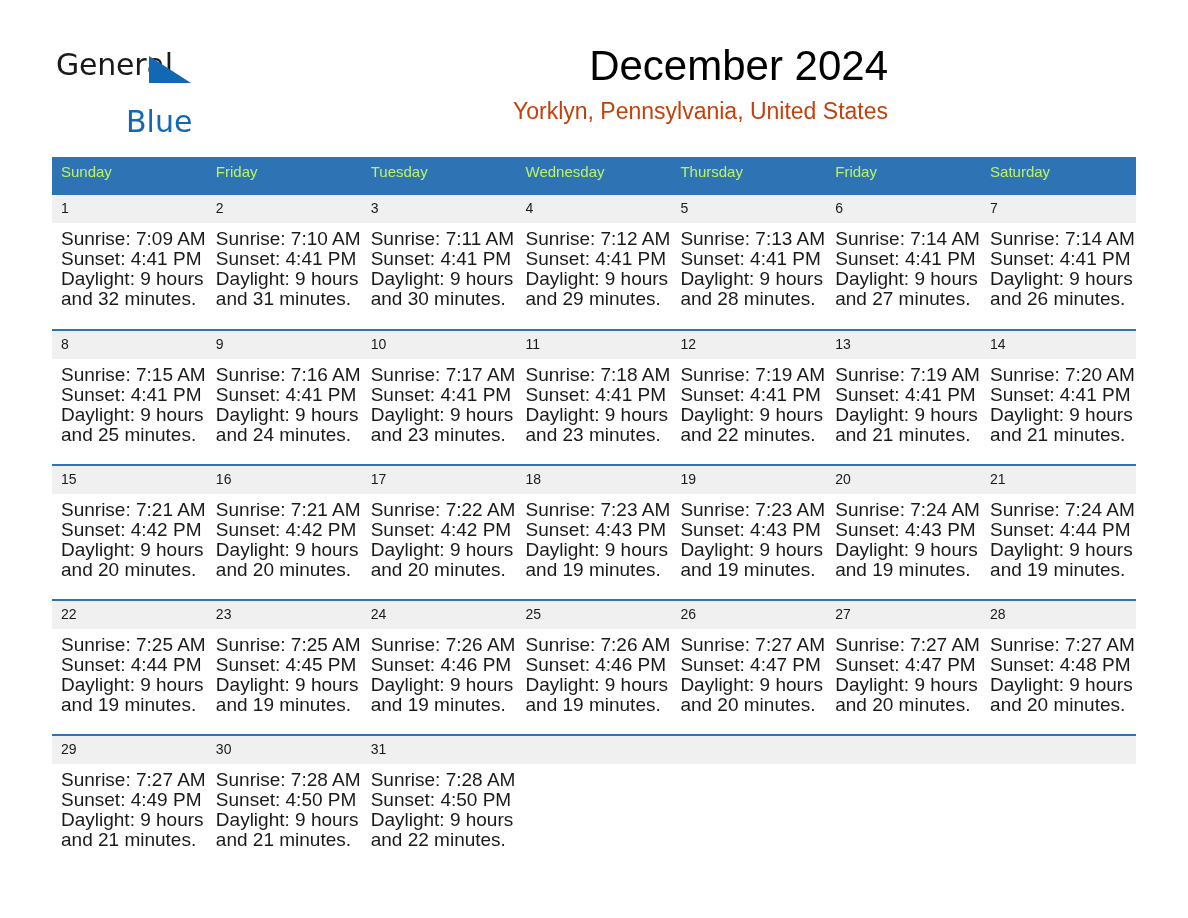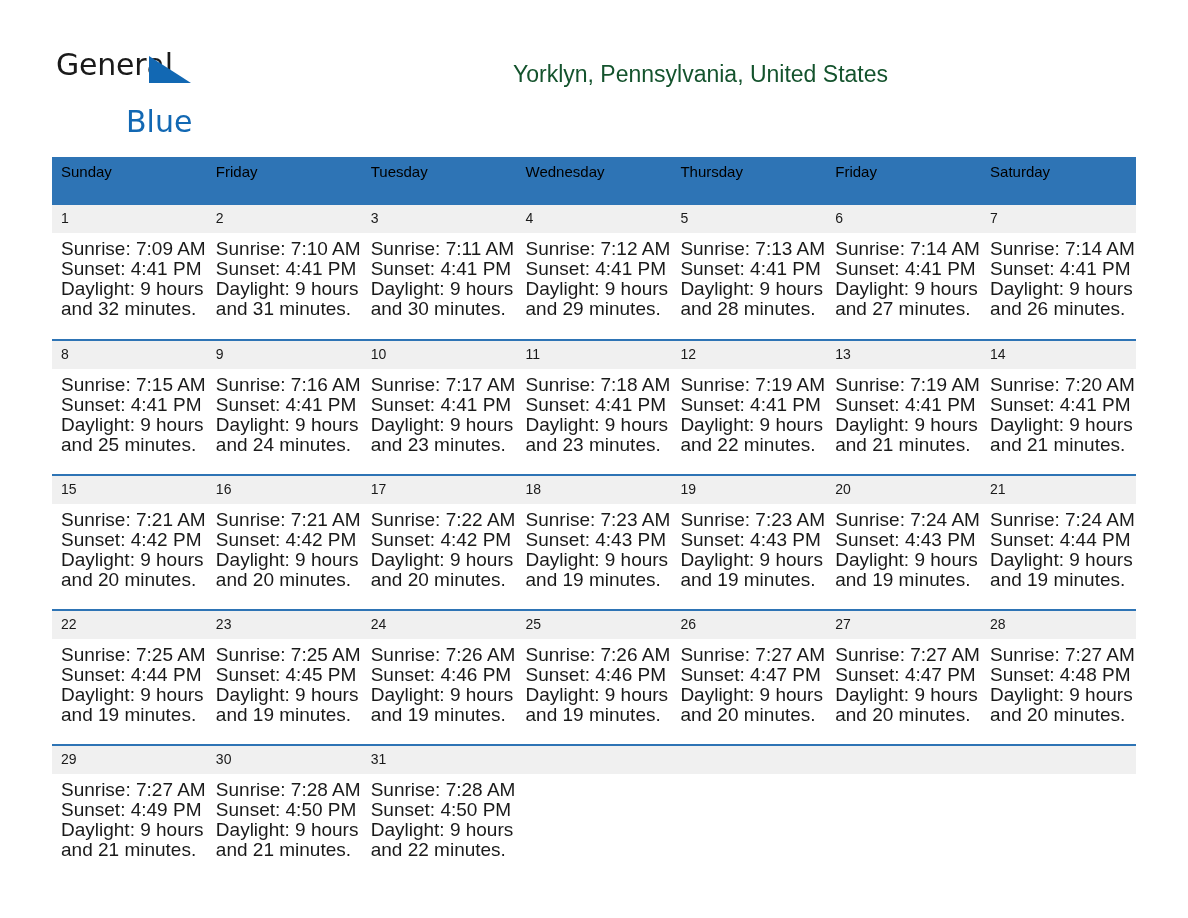--- a/index.html
+++ b/index.html
@@ -73,46 +73,46 @@
     text-align: right;
   }
   .cal-title {
     font-size: 42px;
     font-weight: normal;
     color: #000000;
     line-height: 1.05;
     letter-spacing: 0px;
   }
   .cal-subtitle {
-    margin-top: 18px;
+    margin-top: 11px;
     font-size: 23px;
     font-weight: normal;
-    color: #14532d;
+    color: #c2410c;
     line-height: 1.1;
   }
 
   
   .cal-wrap {
     position: absolute;
     left: 52px;
     top: 157px;
     width: 1084px;
   }
   table.calendar {
     width: 1084px;
     border-collapse: collapse;
     table-layout: fixed;
   }
   table.calendar th {
     background: #2e74b5;
-    color: #000000;
+    color: #bef264;
     font-size: 15px;
     font-weight: normal;
     text-align: left;
-    padding: 7px 0 24px 9px;
+    padding: 7px 0 14px 9px;
     width: 154.85px;
     box-sizing: border-box;
     line-height: 1.1;
   }
   tr.week-row > td {
     vertical-align: top;
     padding: 0;
     border-top: 2px solid #2e74b5;
     background: #ffffff;
     box-sizing: border-box;
@@ -148,20 +148,21 @@
 
   <div class="top-bar">
 
     <div class="logo">
       <span class="logo-general">General</span>
       <span class="logo-tri"></span>
       <span class="logo-blue">Blue</span>
     </div>
 
     <div class="title-block">
+      <div class="cal-title">December 2024</div>
       <div class="cal-subtitle">Yorklyn, Pennsylvania, United States</div>
     </div>
 
   </div>
 
   <div class="cal-wrap">
     <table class="calendar">
       <thead>
         <tr>
           <th>Sunday</th>

